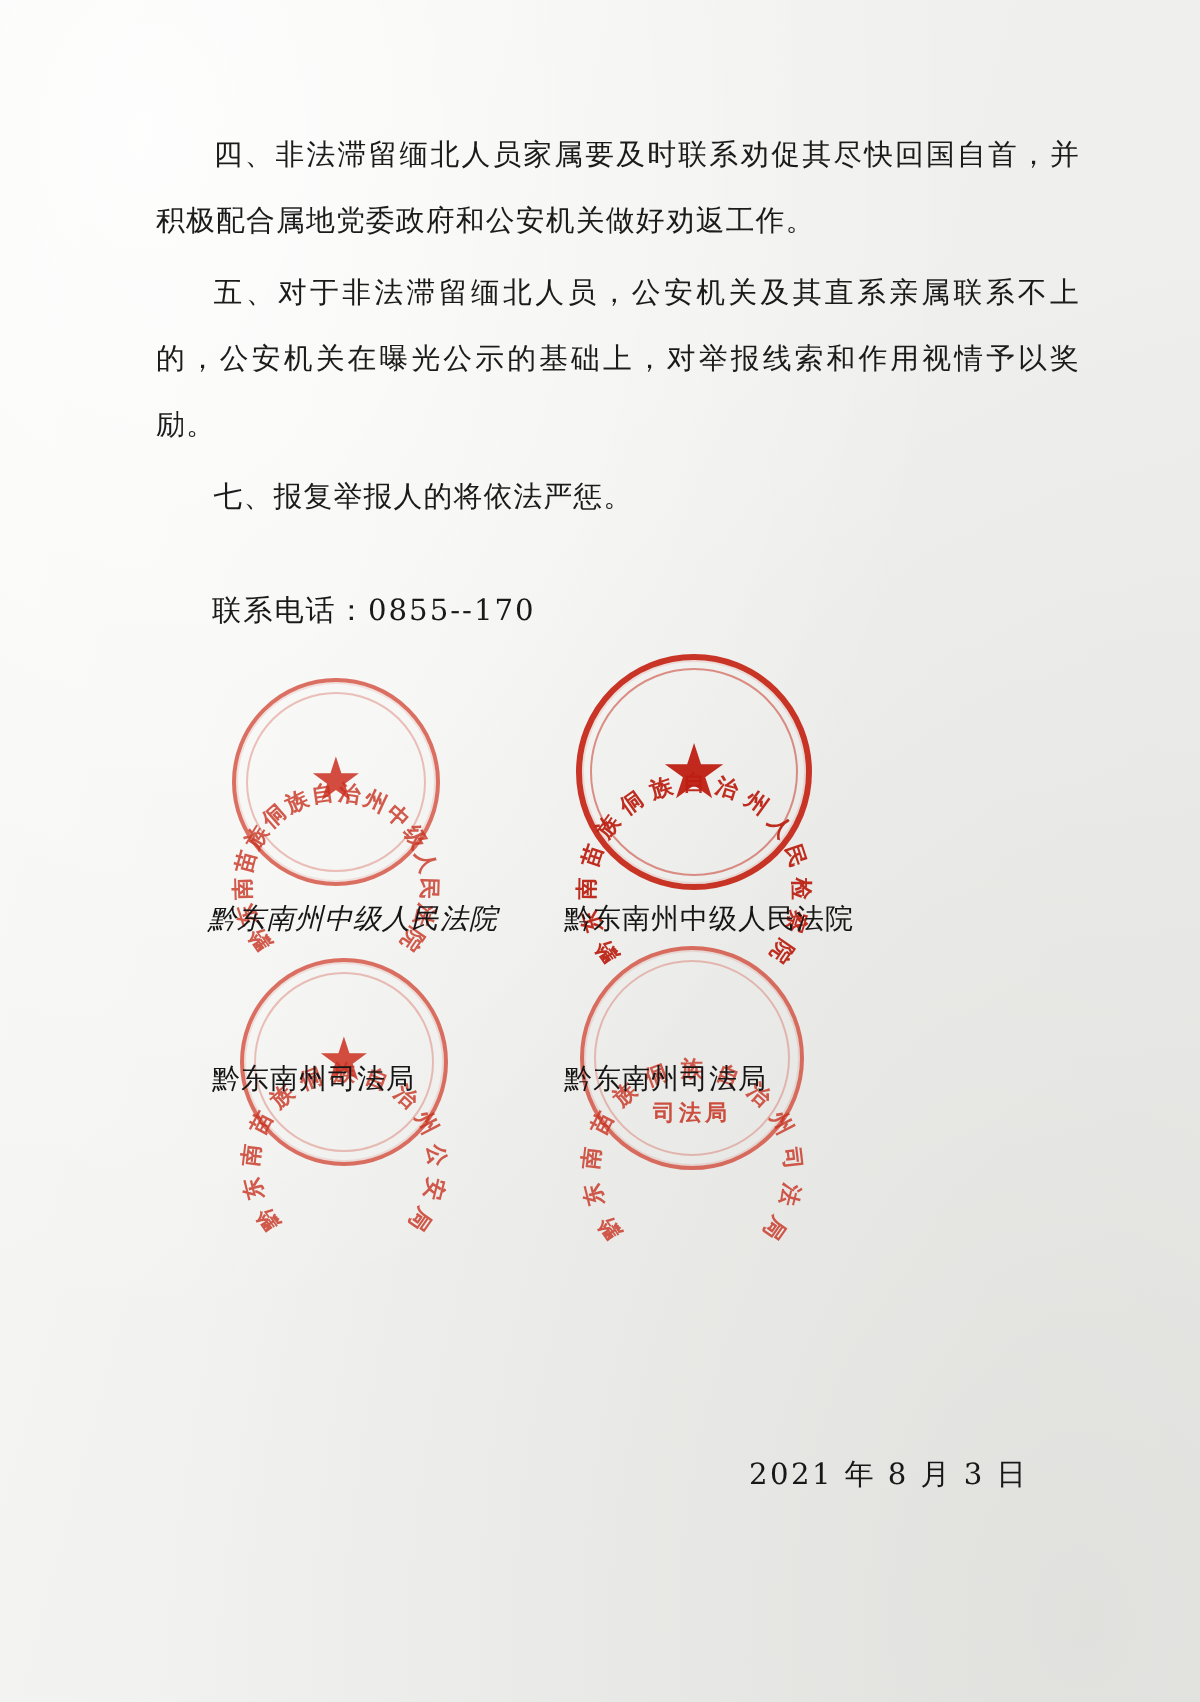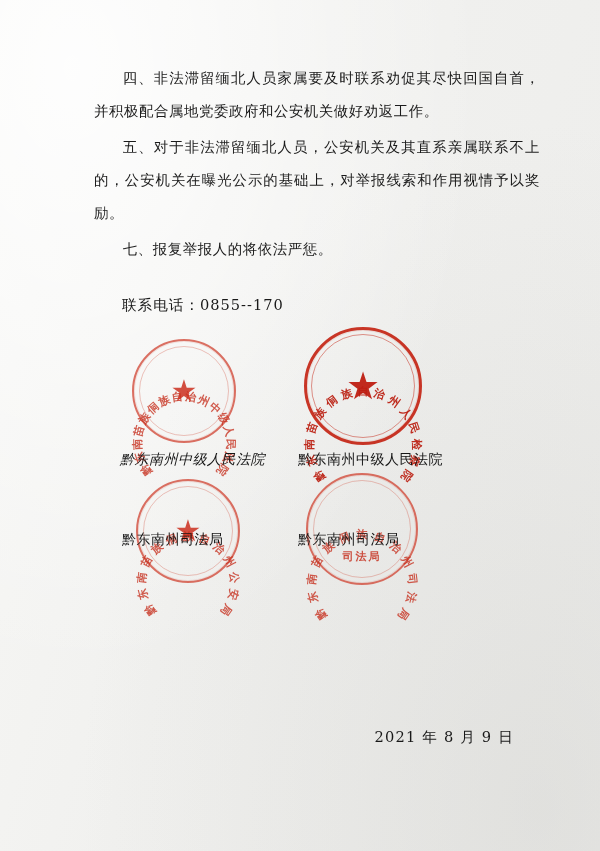--- a/index.html
+++ b/index.html
@@ -27,21 +27,20 @@
     inset: 0;
     background:
       radial-gradient(ellipse at 12% 8%, rgba(255,255,255,0.85), rgba(255,255,255,0) 55%),
       radial-gradient(ellipse at 90% 95%, rgba(200,200,196,0.35), rgba(255,255,255,0) 60%);
     pointer-events: none;
   }
   .content {
     position: relative;
     padding: 62px 60px 0 78px;
     box-sizing: border-box;
-    margin-left: 16px;
   }
   .para {
     color: #1b1b1b;
     font-size: 14.4px;
     line-height: 33px;
     text-align: justify;
     text-indent: 2em;
     letter-spacing: 0.6px;
     margin: 0 0 3px 0;
     font-family: "DejaVu Serif", serif;
@@ -245,14 +244,14 @@
             <span style="transform: rotate(104.167deg);">法</span>
             <span style="transform: rotate(125deg);">局</span>
           </div>
         <div class="seal-bottom-text">司法局</div>
       </div>
       <div class="seal-label" style="left:204px; top:210px;">黔东南州司法局</div>
 
     </div>
   </div>
 
-  <div class="date">2021 年 8 月 9 日</div>
+  <div class="date">2021 年 8 月 3 日</div>
 </div>
 
 </body></html>

